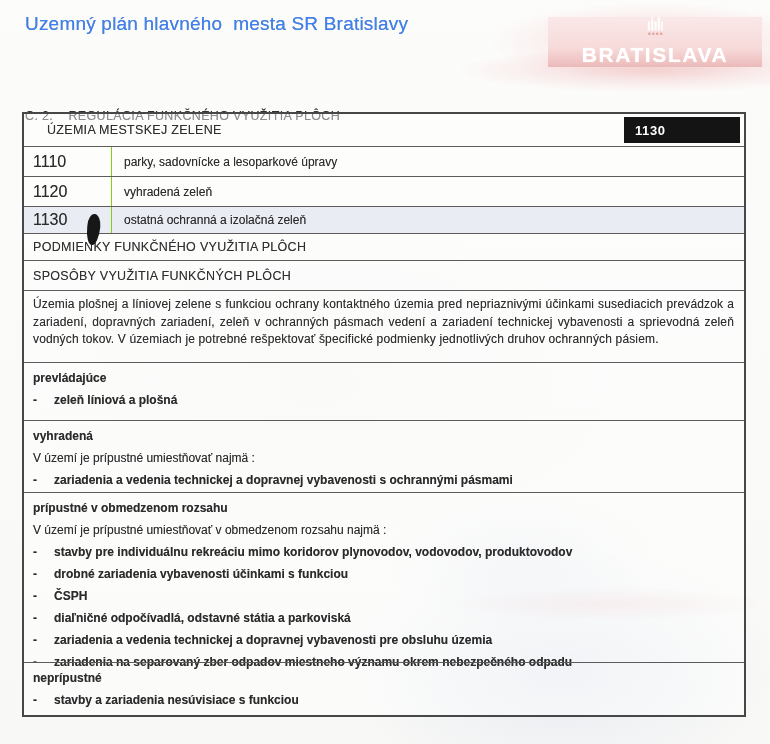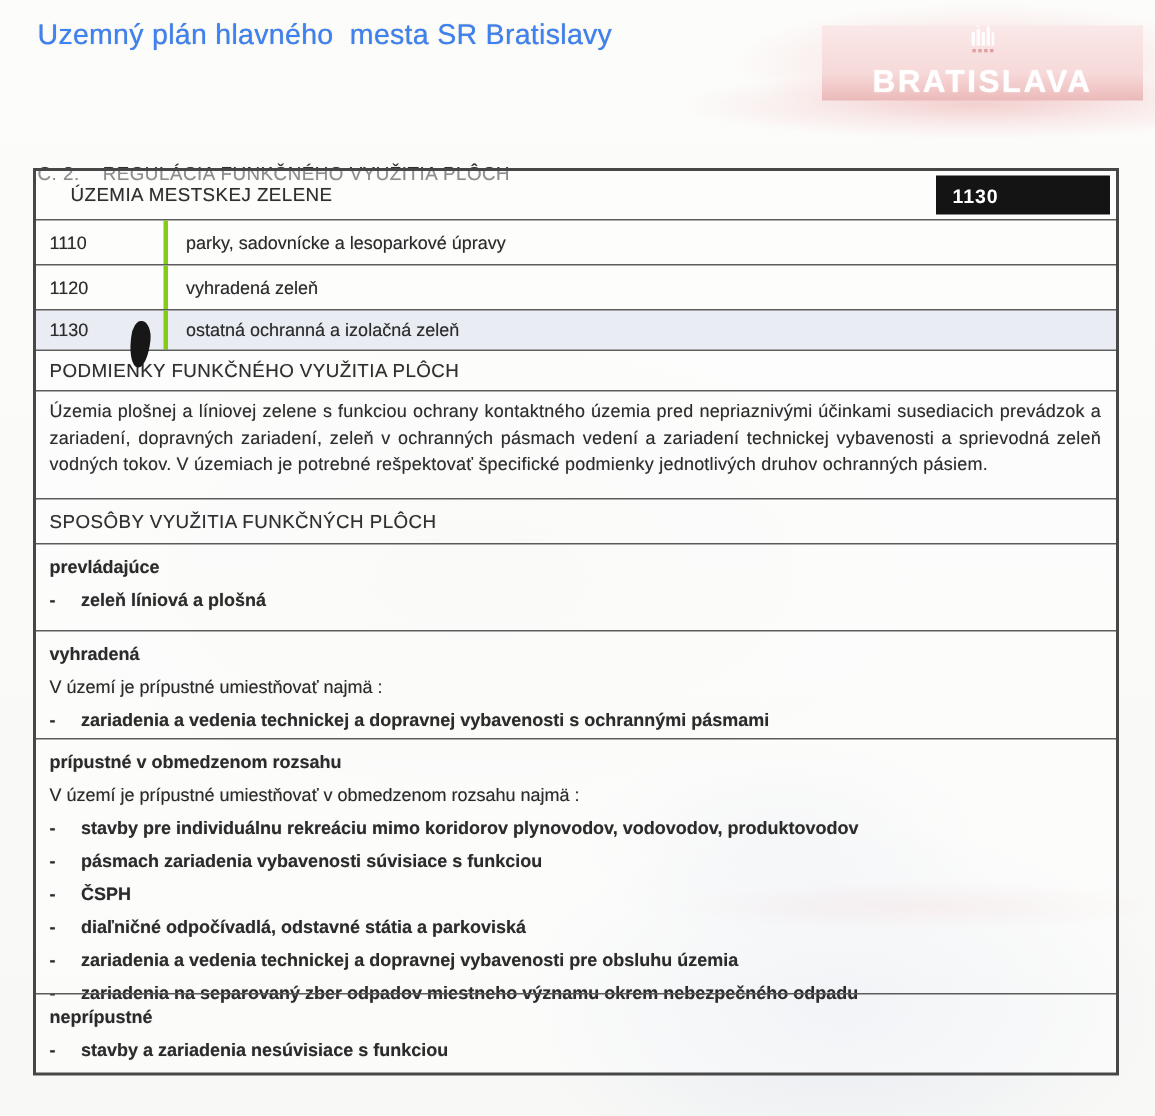--- a/index.html
+++ b/index.html
@@ -50,22 +50,22 @@
   .header-row{height:32px;display:flex;align-items:center;padding-left:23px;}
   .caps{font-size:12.5px;letter-spacing:.3px;color:#2f2f2f;}
   .badge{
     position:absolute;right:4px;top:3px;width:116px;height:26px;background:#141414;
     display:flex;align-items:center;padding-left:11px;box-sizing:border-box;
   }
   .badge span{color:#ffffff;font-weight:bold;font-size:13px;letter-spacing:.6px;text-shadow:none;}
   .zone-row{display:flex;}
   .zr-30{height:30px;} .zr-27{height:27px;}
   .zone-code{
-    width:88px;border-right:3px solid #84cc16;display:flex;align-items:center;
-    padding-left:9px;box-sizing:border-box;font-size:12px;flex:none;
+    width:88px;border-right:1px solid #84cc16;display:flex;align-items:center;
+    padding-left:9px;box-sizing:border-box;font-size:16px;flex:none;
   }
   .zone-label{display:flex;align-items:center;padding-left:12px;font-size:12px;flex:1;}
   .hl{background:#e9ecf3;}
   .caps-row{height:27px;display:flex;align-items:center;padding-left:9px;}
   .caps-row.h30{height:30px;}
   .para-row{height:72px;padding:5px 10px 4px 9px;}
   .para-row p{
     margin:0;font-size:12px;line-height:17.5px;text-align:justify;color:#2d2d2d;
     letter-spacing:.15px;
   }
@@ -132,26 +132,26 @@
 
   <div class="row zone-row zr-27 hl">
     <div class="zone-code">1130</div>
     <div class="zone-label">ostatná ochranná a izolačná zeleň</div>
   </div>
 
   <div class="row caps-row">
     <span class="caps">PODMIENKY FUNKČNÉHO VYUŽITIA PLÔCH</span>
   </div>
 
+  <div class="row caps-row h30">
+    <span class="caps">SPOSÔBY VYUŽITIA FUNKČNÝCH PLÔCH</span>
+  </div>
+
   <div class="row para-row">
     <p>Územia plošnej a líniovej zelene s funkciou ochrany kontaktného územia pred nepriaznivými účinkami susediacich prevádzok a zariadení, dopravných zariadení, zeleň v ochranných pásmach vedení a zariadení technickej vybavenosti a sprievodná zeleň vodných tokov. V územiach je potrebné rešpektovať špecifické podmienky jednotlivých druhov ochranných pásiem.</p>
-  </div>
-
-  <div class="row caps-row h30">
-    <span class="caps">SPOSÔBY VYUŽITIA FUNKČNÝCH PLÔCH</span>
   </div>
 
   <div class="row usage-row u58">
     <div class="uline ulabel">prevládajúce</div>
     <div class="uline bullet-line">
       <span class="dash">-</span>
       <span>zeleň líniová a plošná</span>
     </div>
   </div>
 
@@ -166,21 +166,21 @@
 
   <div class="row usage-row u170">
     <div class="uline ulabel">prípustné v obmedzenom rozsahu</div>
     <div class="uline">V území je prípustné umiestňovať v obmedzenom rozsahu najmä :</div>
     <div class="uline bullet-line">
       <span class="dash">-</span>
       <span>stavby pre individuálnu rekreáciu mimo koridorov plynovodov, vodovodov, produktovodov</span>
     </div>
     <div class="uline bullet-line">
       <span class="dash">-</span>
-      <span>pásmach zariadenia vybavenosti súvisiace s funkciou</span>
+      <span>drobné zariadenia vybavenosti účinkami s funkciou</span>
     </div>
     <div class="uline bullet-line">
       <span class="dash">-</span>
       <span>ČSPH</span>
     </div>
     <div class="uline bullet-line">
       <span class="dash">-</span>
       <span>diaľničné odpočívadlá, odstavné státia a parkoviská</span>
     </div>
     <div class="uline bullet-line">

